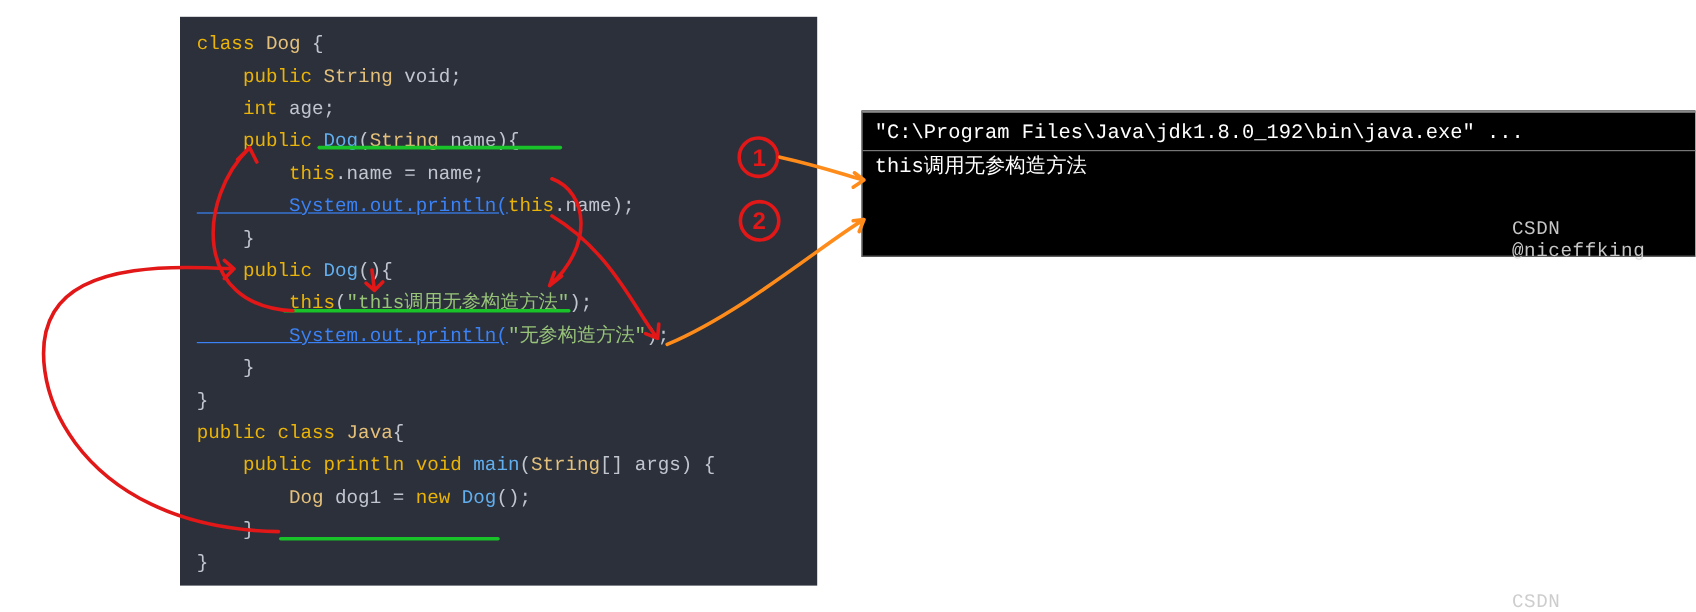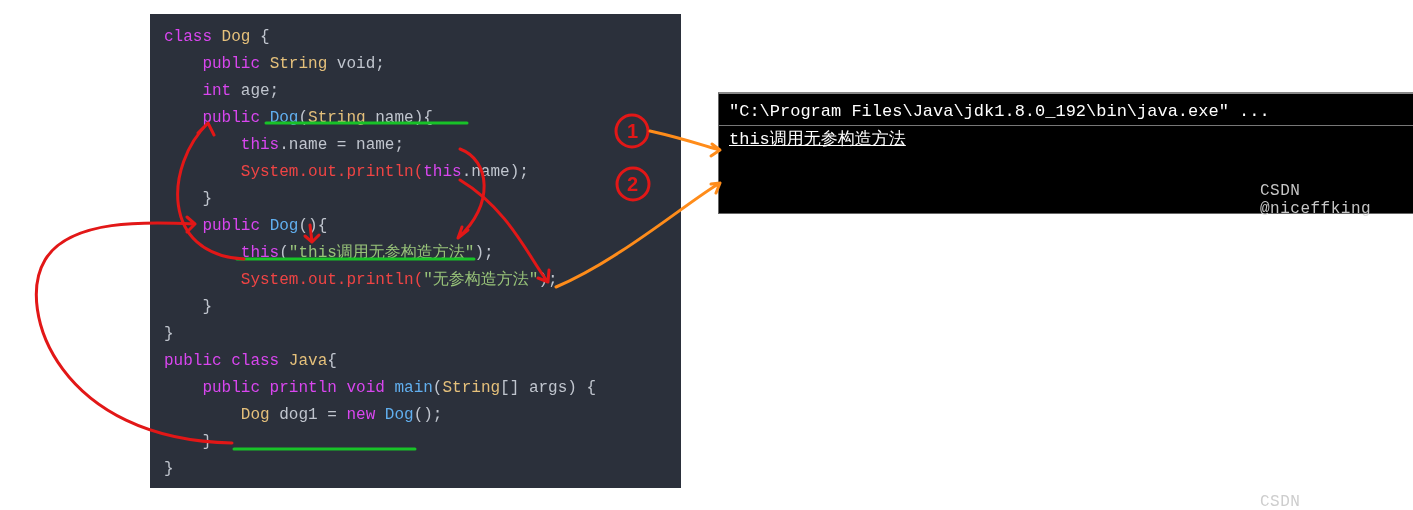--- a/index.html
+++ b/index.html
@@ -1,30 +1,30 @@
 <!DOCTYPE html>
 <html><head>
 <meta charset="utf-8">
 <style>
   html,body{margin:0;padding:0;background:#fff;font-family:Consolas,"Courier New",monospace;}
   .page{position:relative;width:1413px;height:510px;background:#fff;overflow:hidden;}
   .code-panel{position:absolute;left:150px;top:14px;width:531px;height:474px;
               background:#2b303b;color:#c0c5ce;font-size:16px;line-height:27px;
               padding:10px 14px;box-sizing:border-box;white-space:pre;}
-  .kw{color:#d946ef;}
+  .kw{color:#eab308;}
   .cls{color:#e5c07b;}
   .fn{color:#61afef;}
   .str{color:#98c379;}
   .plain{color:#c0c5ce;}
-  .sys{color:#ef4444;}
+  .sys{color:#3b82f6;text-decoration:underline;}
   .term-panel{position:absolute;left:718px;top:92px;width:695px;height:119px;
               background:#000;color:#fff;font-family:Consolas,"Courier New",monospace;
               font-size:17px;line-height:27px;border:1px solid #666;border-top:2px solid #888;}
   .term-row1{padding:4px 10px 0 10px;border-bottom:1px solid #777;}
-  .term-row2,.term-row3{padding:0 10px;text-decoration:underline;}
+  .term-row2,.term-row3{padding:0 10px;}
   .watermark1{position:absolute;left:1260px;top:182px;color:rgba(220,220,220,0.9);
               letter-spacing:0.5px;}
   .watermark2{position:absolute;left:1260px;top:493px;color:rgba(200,200,200,0.9);
               letter-spacing:0.5px;}
   .annot{position:absolute;left:0;top:0;pointer-events:none;}
 </style>
 </head>
 <body>
 
 <div class="page">

